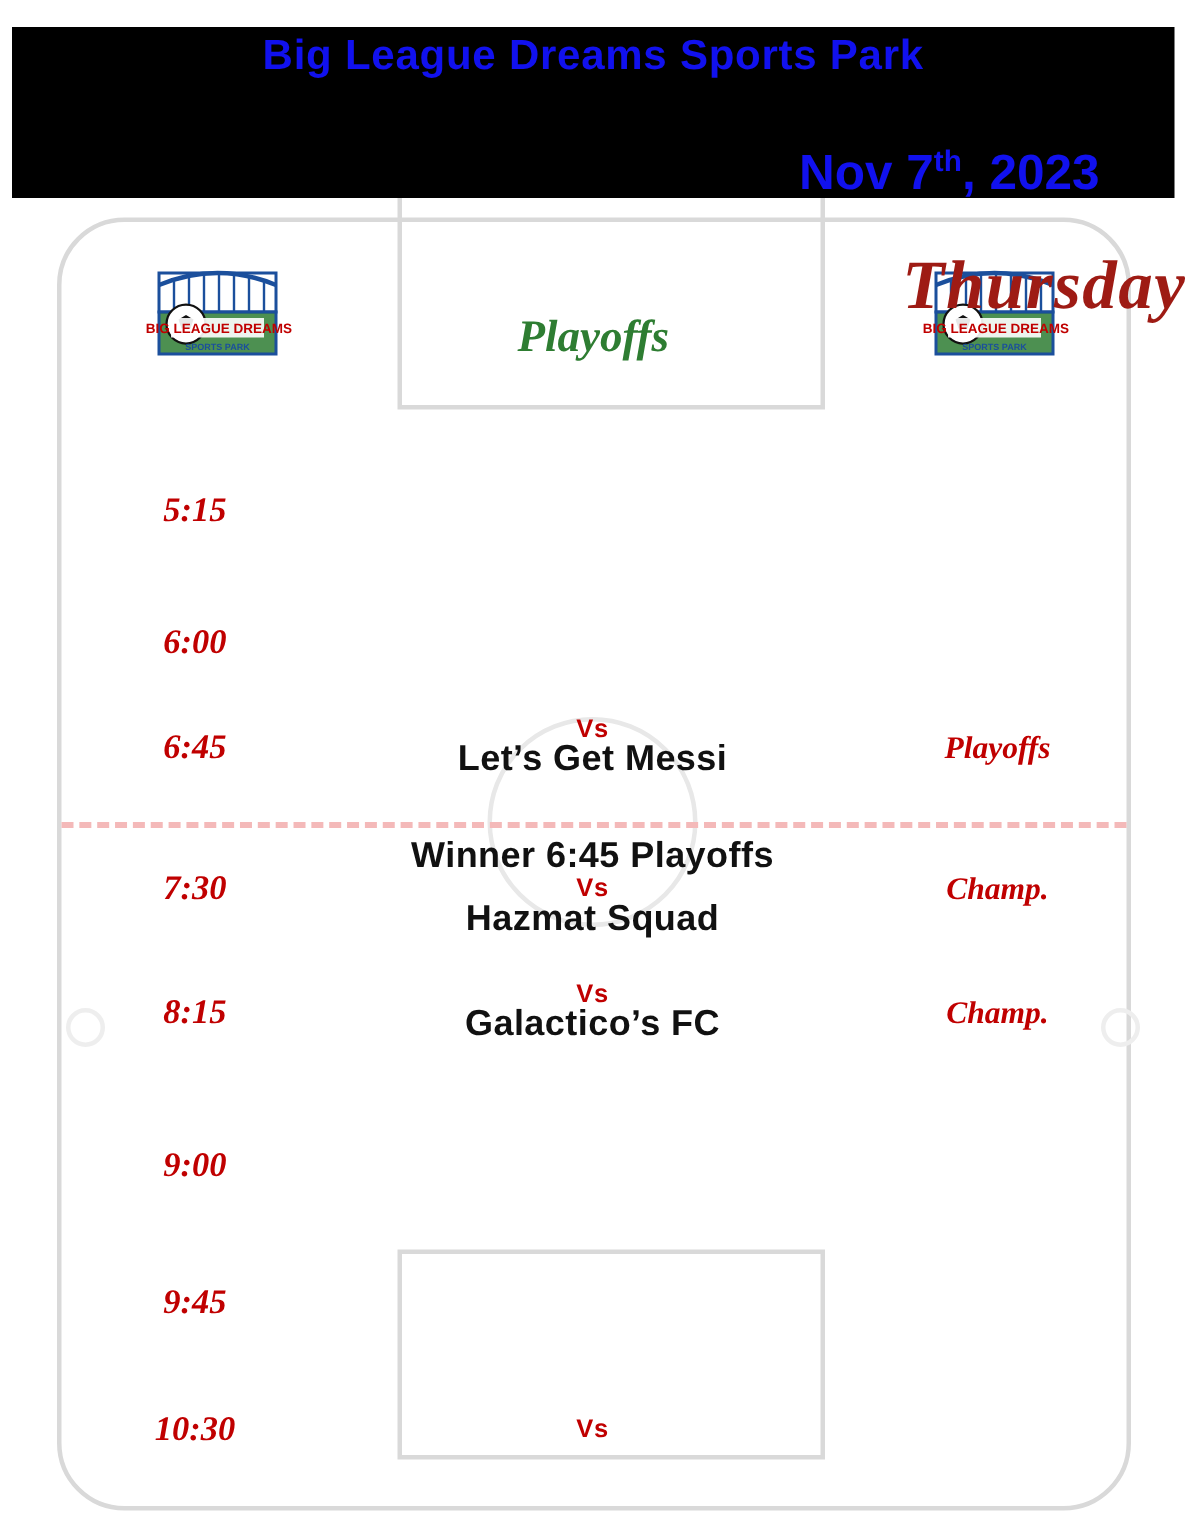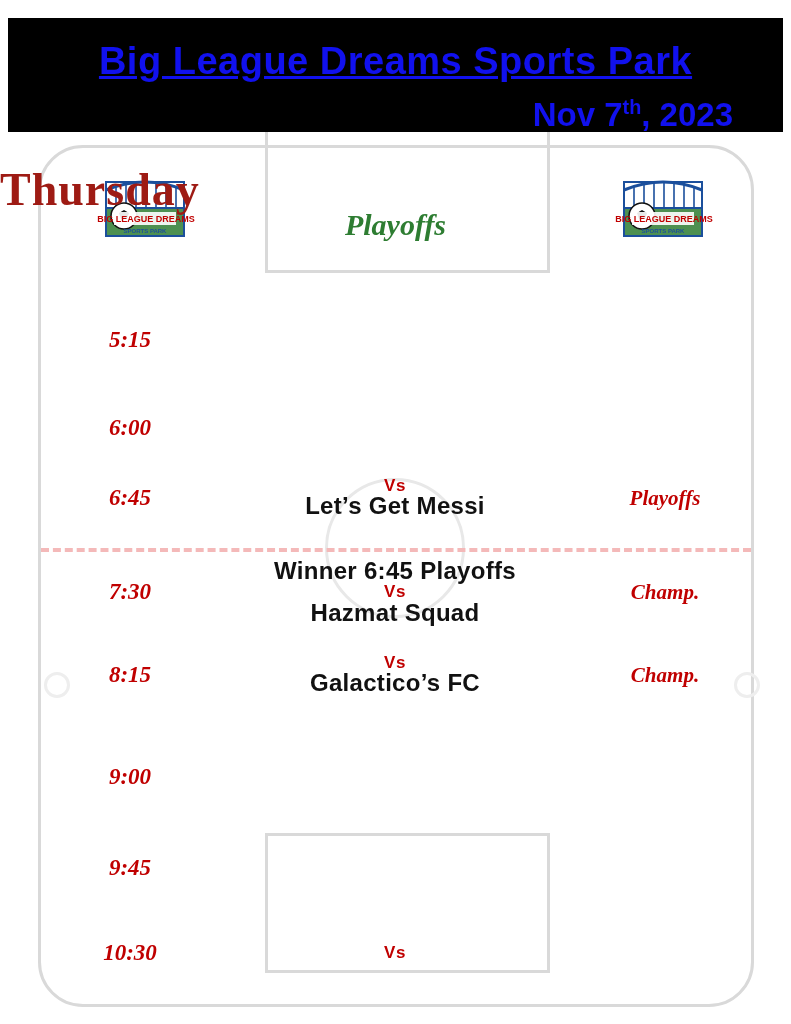--- a/index.html
+++ b/index.html
@@ -27,23 +27,22 @@
   }
   .header-line {
     color: #1111ee;
     text-align: center;
     font-weight: bold;
     font-family: "Liberation Sans", sans-serif;
     letter-spacing: 0.5px;
     line-height: 1.0;
   }
   .header-line1 {
-    font-size: 38px;
-    padding-top: 24px;
-    text-decoration: underline;
+    font-size: 28px;
+    padding-top: 5px;
   }
   .header-line2 {
     font-size: 34px;
     padding-top: 6px;
   }
   .sup-th { font-size: 0.6em; vertical-align: super; }
 
   
   .date-line {
     position: absolute;
@@ -122,26 +121,27 @@
     height: 78px;
   }
   .logo-left { left: 90px; top: 172px; }
   .logo-right { left: 608px; top: 172px; }
 
   
   .day-title {
     position: absolute;
     left: 0; right: 0;
     top: 163px;
-    text-align: left;
+    text-align: right;
     color: #9e1b14;
     font-family: "Liberation Serif", serif;
     font-weight: bold;
     font-size: 46px;
     letter-spacing: 1px;
+    font-style: italic;
   }
   .day-sub {
     position: absolute;
     left: 0; right: 0;
     top: 208px;
     text-align: center;
     color: #2e7d32;
     font-family: "Liberation Serif", serif;
     font-style: italic;
     font-weight: bold;

